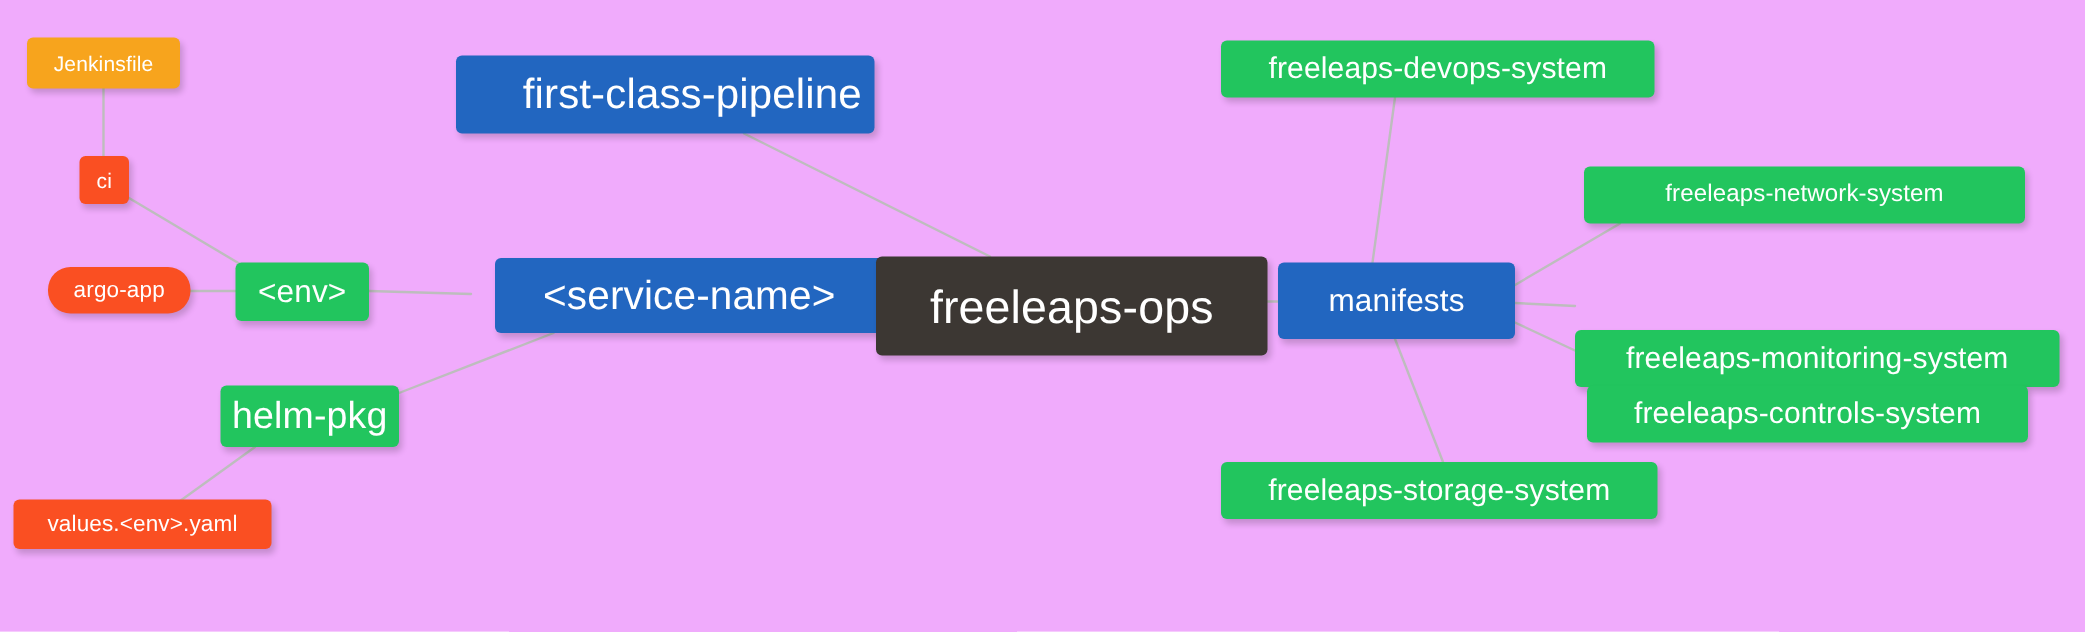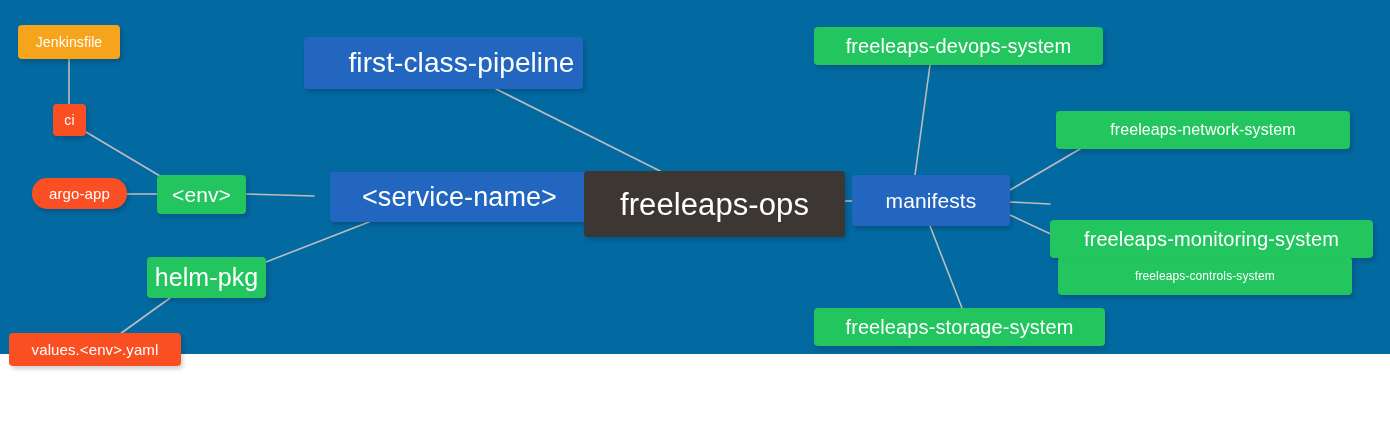--- a/index.html
+++ b/index.html
@@ -10,22 +10,22 @@
   }
   body {
     font-family: "Liberation Sans", sans-serif;
     width: 1390px;
     height: 421px;
     overflow: hidden;
   }
   #mindmap {
     position: relative;
     width: 1390px;
-    height: 354px;
-    background: #0369a1;
+    height: 421px;
+    background: #f0abfc;
   }
   #edge-layer {
     position: absolute;
     left: 0;
     top: 0;
     width: 1390px;
     height: 421px;
     pointer-events: none;
   }
   .node {
@@ -100,20 +100,20 @@
       </div>
       <div class="node" style="left: 798px; top: 27px; width: 289px; height: 38px; background: rgb(34, 197, 94); font-size: 20px; margin-left: 16px;">
         <span class="node-label">freeleaps-devops-system</span>
       </div>
       <div class="node" style="left: 1056px; top: 111px; width: 294px; height: 38px; background: rgb(34, 197, 94); font-size: 16px;">
         <span class="node-label">freeleaps-network-system</span>
       </div>
       <div class="node" style="left: 1050px; top: 186px; width: 323px; height: 38px; background: rgb(34, 197, 94); font-size: 20px; margin-top: 34px;">
         <span class="node-label">freeleaps-monitoring-system</span>
       </div>
-      <div class="node" style="left: 1058px; top: 257px; width: 294px; height: 38px; background: rgb(34, 197, 94); font-size: 12px;">
+      <div class="node" style="left: 1058px; top: 257px; width: 294px; height: 38px; background: rgb(34, 197, 94); font-size: 20px;">
         <span class="node-label">freeleaps-controls-system</span>
       </div>
       <div class="node" style="left: 814px; top: 308px; width: 291px; height: 38px; background: rgb(34, 197, 94); font-size: 20px;">
         <span class="node-label">freeleaps-storage-system</span>
       </div>
     </div>
 </div>
 
 </body></html>

